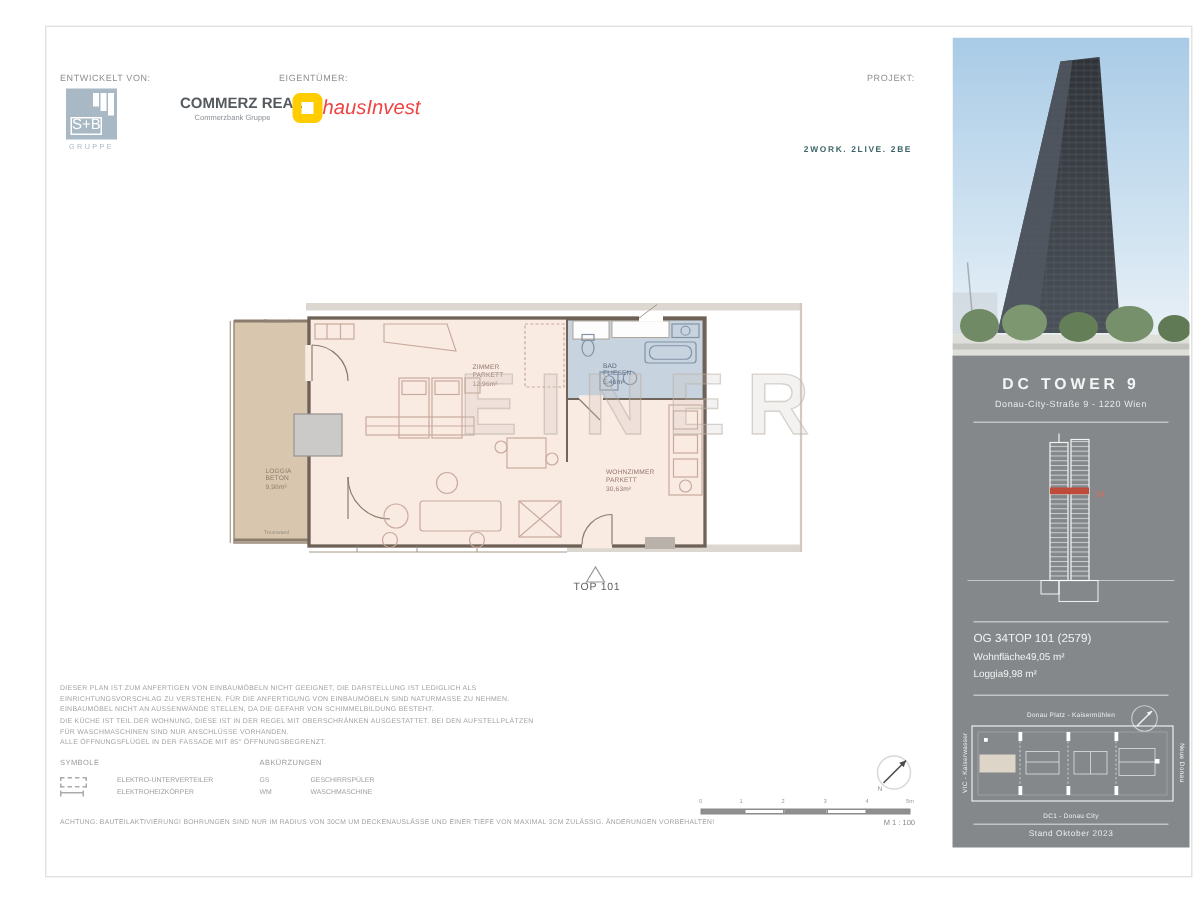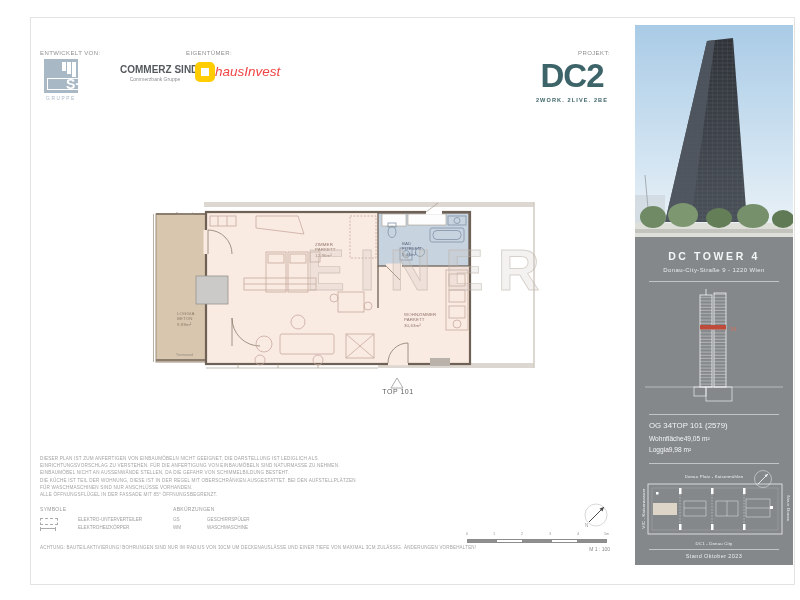--- a/index.html
+++ b/index.html
@@ -4,22 +4,22 @@
 <style>
   html,body{margin:0;padding:0;background:#fff;}
   body{width:800px;height:600px;position:relative;overflow:hidden;
        font-family:"Liberation Sans",sans-serif;-webkit-font-smoothing:antialiased;}
   .abs{position:absolute;}
   .page-border{left:30px;top:17px;width:763px;height:566px;border:1px solid #e3e3e1;}
   .tinylbl{font-size:6px;color:#8f8f8f;letter-spacing:.4px;}
   
   .sb-logo{left:44px;top:59px;width:34px;height:34px;background:#a8b8c5;}
   .sb-bar{position:absolute;background:#fff;width:3.5px;}
-  .sb-text{position:absolute;left:3px;bottom:3px;font-size:14px;font-weight:bold;color:#fff;
-           border:1px solid #fff;padding:0 18px;line-height:10px;}
+  .sb-text{position:absolute;left:3px;bottom:3px;font-size:10px;font-weight:normal;color:#fff;
+           border:1px solid #fff;padding:0 0;line-height:10px;}
   .sb-gruppe{left:44px;top:96px;width:34px;text-align:center;font-size:4.8px;
              letter-spacing:1.6px;color:#a8b8c5;}
   .commerz-title{left:120px;top:64px;font-size:10px;font-weight:bold;color:#545a5e;}
   .commerz-sub{left:120px;top:76px;width:70px;text-align:center;font-size:5px;color:#8b9094;}
   .cb-ring{left:195px;top:62px;width:8px;height:8px;border:6.5px solid #fc0;border-radius:5px;}
   .hausinvest{left:215px;top:64px;font-size:13.5px;font-weight:normal;font-style:italic;color:#ef4444;}
   .dc2-title{left:536px;top:57px;width:72px;text-align:center;font-size:33px;font-weight:800;
              color:#3d6468;letter-spacing:-1px;line-height:38px;}
   .dc2-tag{left:524px;top:97px;width:96px;text-align:center;font-size:5.6px;font-weight:600;
            letter-spacing:1.1px;color:#3d6468;}
@@ -69,27 +69,26 @@
   <div class="abs tinylbl" style="left:40px;top:50px;">ENTWICKELT VON:</div>
   <div class="abs sb-logo">
     <span class="sb-bar" style="left:18px;top:3px;height:9px;"></span>
     <span class="sb-bar" style="left:23px;top:3px;height:12px;"></span>
     <span class="sb-bar" style="left:28px;top:3px;height:15px;"></span>
     <span class="sb-text">S+B</span>
   </div>
   <div class="abs sb-gruppe">GRUPPE</div>
 
   <div class="abs tinylbl" style="left:186px;top:50px;">EIGENTÜMER:</div>
-  <div class="abs commerz-title">COMMERZ SIND</div>
+  <div class="abs commerz-title">COMMERZ REAL</div>
   <div class="abs commerz-sub">Commerzbank Gruppe</div>
   <div class="abs cb-ring"></div>
   <div class="abs hausinvest">hausInvest</div>
 
   <div class="abs tinylbl" style="left:578px;top:50px;">PROJEKT:</div>
-  <div class="abs dc2-title">DC2</div>
   <div class="abs dc2-tag">2WORK. 2LIVE. 2BE</div>
 
   <svg class="abs" style="left:148px;top:200px;" width="390" height="195" viewBox="0 0 390 195">
 
     <rect x="56" y="2" width="330" height="5" fill="#d2cac2" opacity=".75"></rect>
     <rect x="230" y="163" width="156" height="5" fill="#d2cac2" opacity=".75"></rect>
     <line x1="386" y1="2" x2="386" y2="168" stroke="#d2cac2" stroke-width="1.5"></line>
 
     <rect x="8" y="14" width="50" height="148" fill="#d9c6ae" stroke="#9a8d7e" stroke-width="1"></rect>
     <line x1="5.5" y1="14" x2="5.5" y2="162" stroke="#9a8d7e" stroke-width=".7"></line>
@@ -270,21 +269,21 @@
     <rect x="0" y="198" width="158" height="14" fill="#dfdfda"></rect>
     <rect x="0" y="204" width="158" height="4" fill="#c4c4bf"></rect>
     <ellipse cx="18" cy="192" rx="13" ry="11" fill="#6f8a64"></ellipse>
     <ellipse cx="48" cy="190" rx="15" ry="12" fill="#7d9871"></ellipse>
     <ellipse cx="84" cy="193" rx="13" ry="10" fill="#647f58"></ellipse>
     <ellipse cx="118" cy="191" rx="16" ry="12" fill="#75906a"></ellipse>
     <ellipse cx="148" cy="194" rx="11" ry="9" fill="#5f7a55"></ellipse>
   </svg>
 
   <div class="abs panel"></div>
-  <div class="abs p-title">DC TOWER 4</div>
+  <div class="abs p-title">DC TOWER 9</div>
   <div class="abs p-addr">Donau-City-Straße 9 - 1220 Wien</div>
   <div class="abs p-hr" style="top:281px;"></div>
 
   <svg class="abs" style="left:640px;top:287px;" width="148" height="122" viewBox="0 0 148 122">
     <defs>
       <pattern id="rungs" width="4" height="3.2" patternUnits="userSpaceOnUse">
         <line x1="0" y1="1" x2="4" y2="1" stroke="#e9eaea" stroke-width=".5"></line>
       </pattern>
     </defs>
     <line x1="5" y1="100" x2="143" y2="100" stroke="rgba(255,255,255,.55)" stroke-width=".8"></line>

